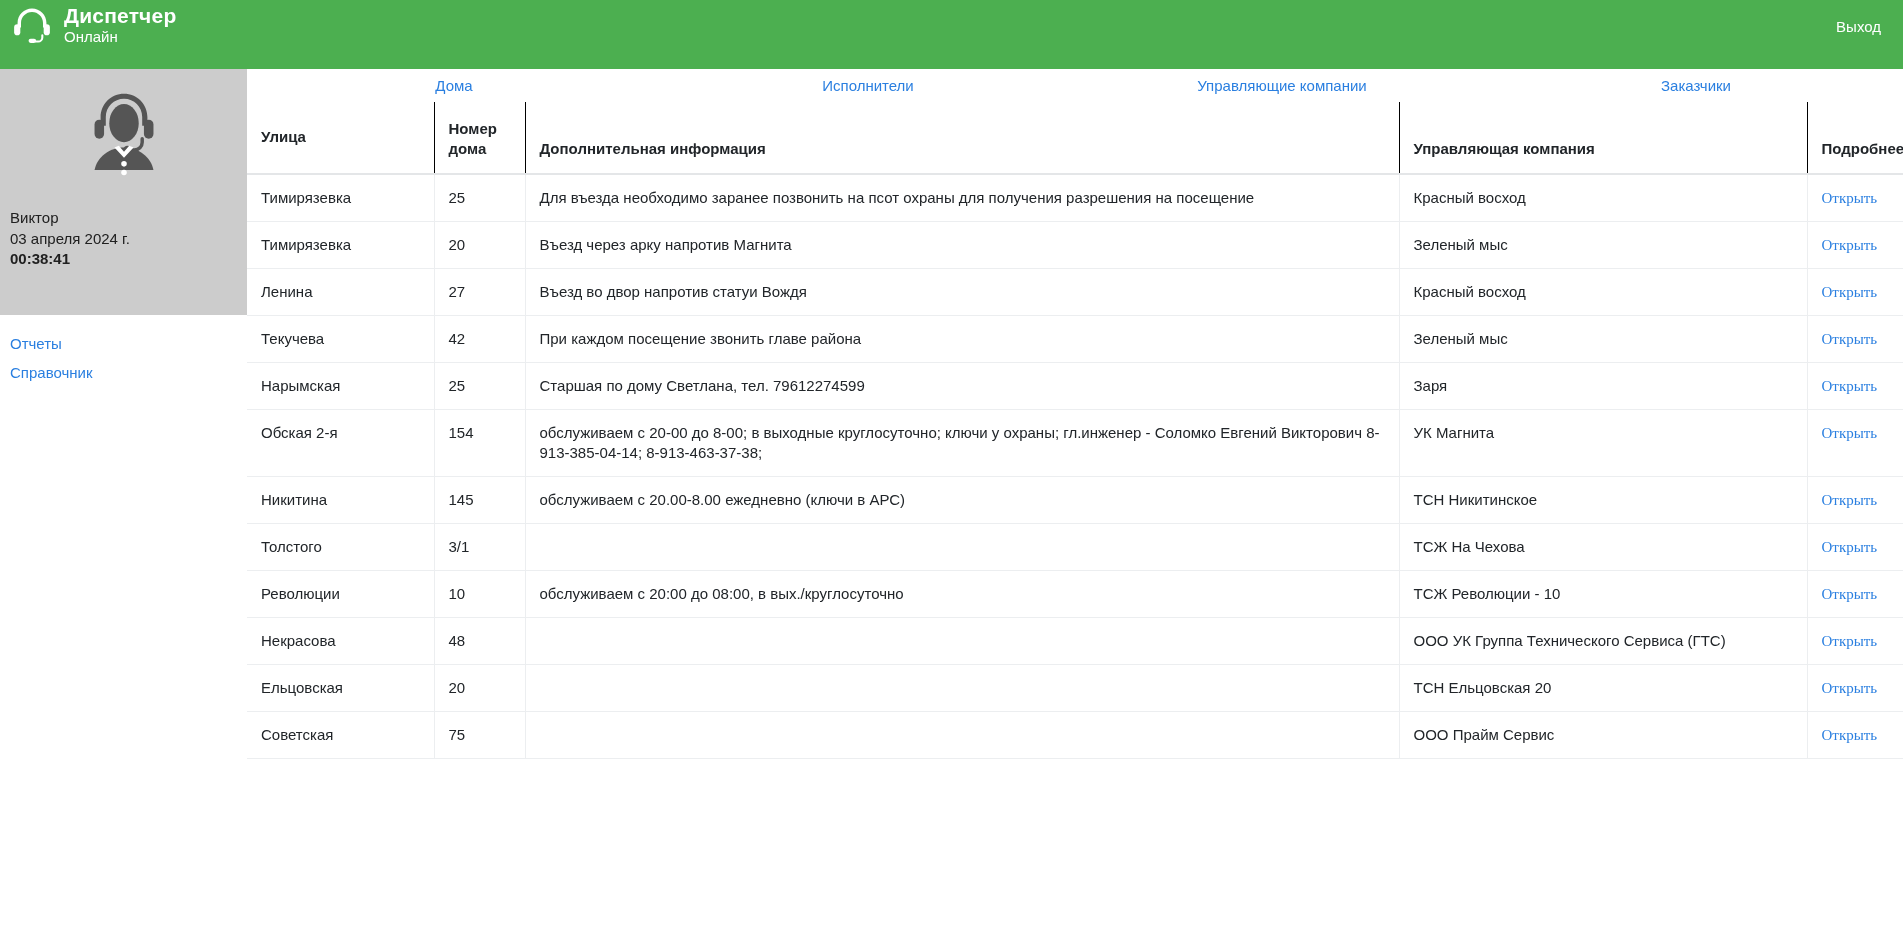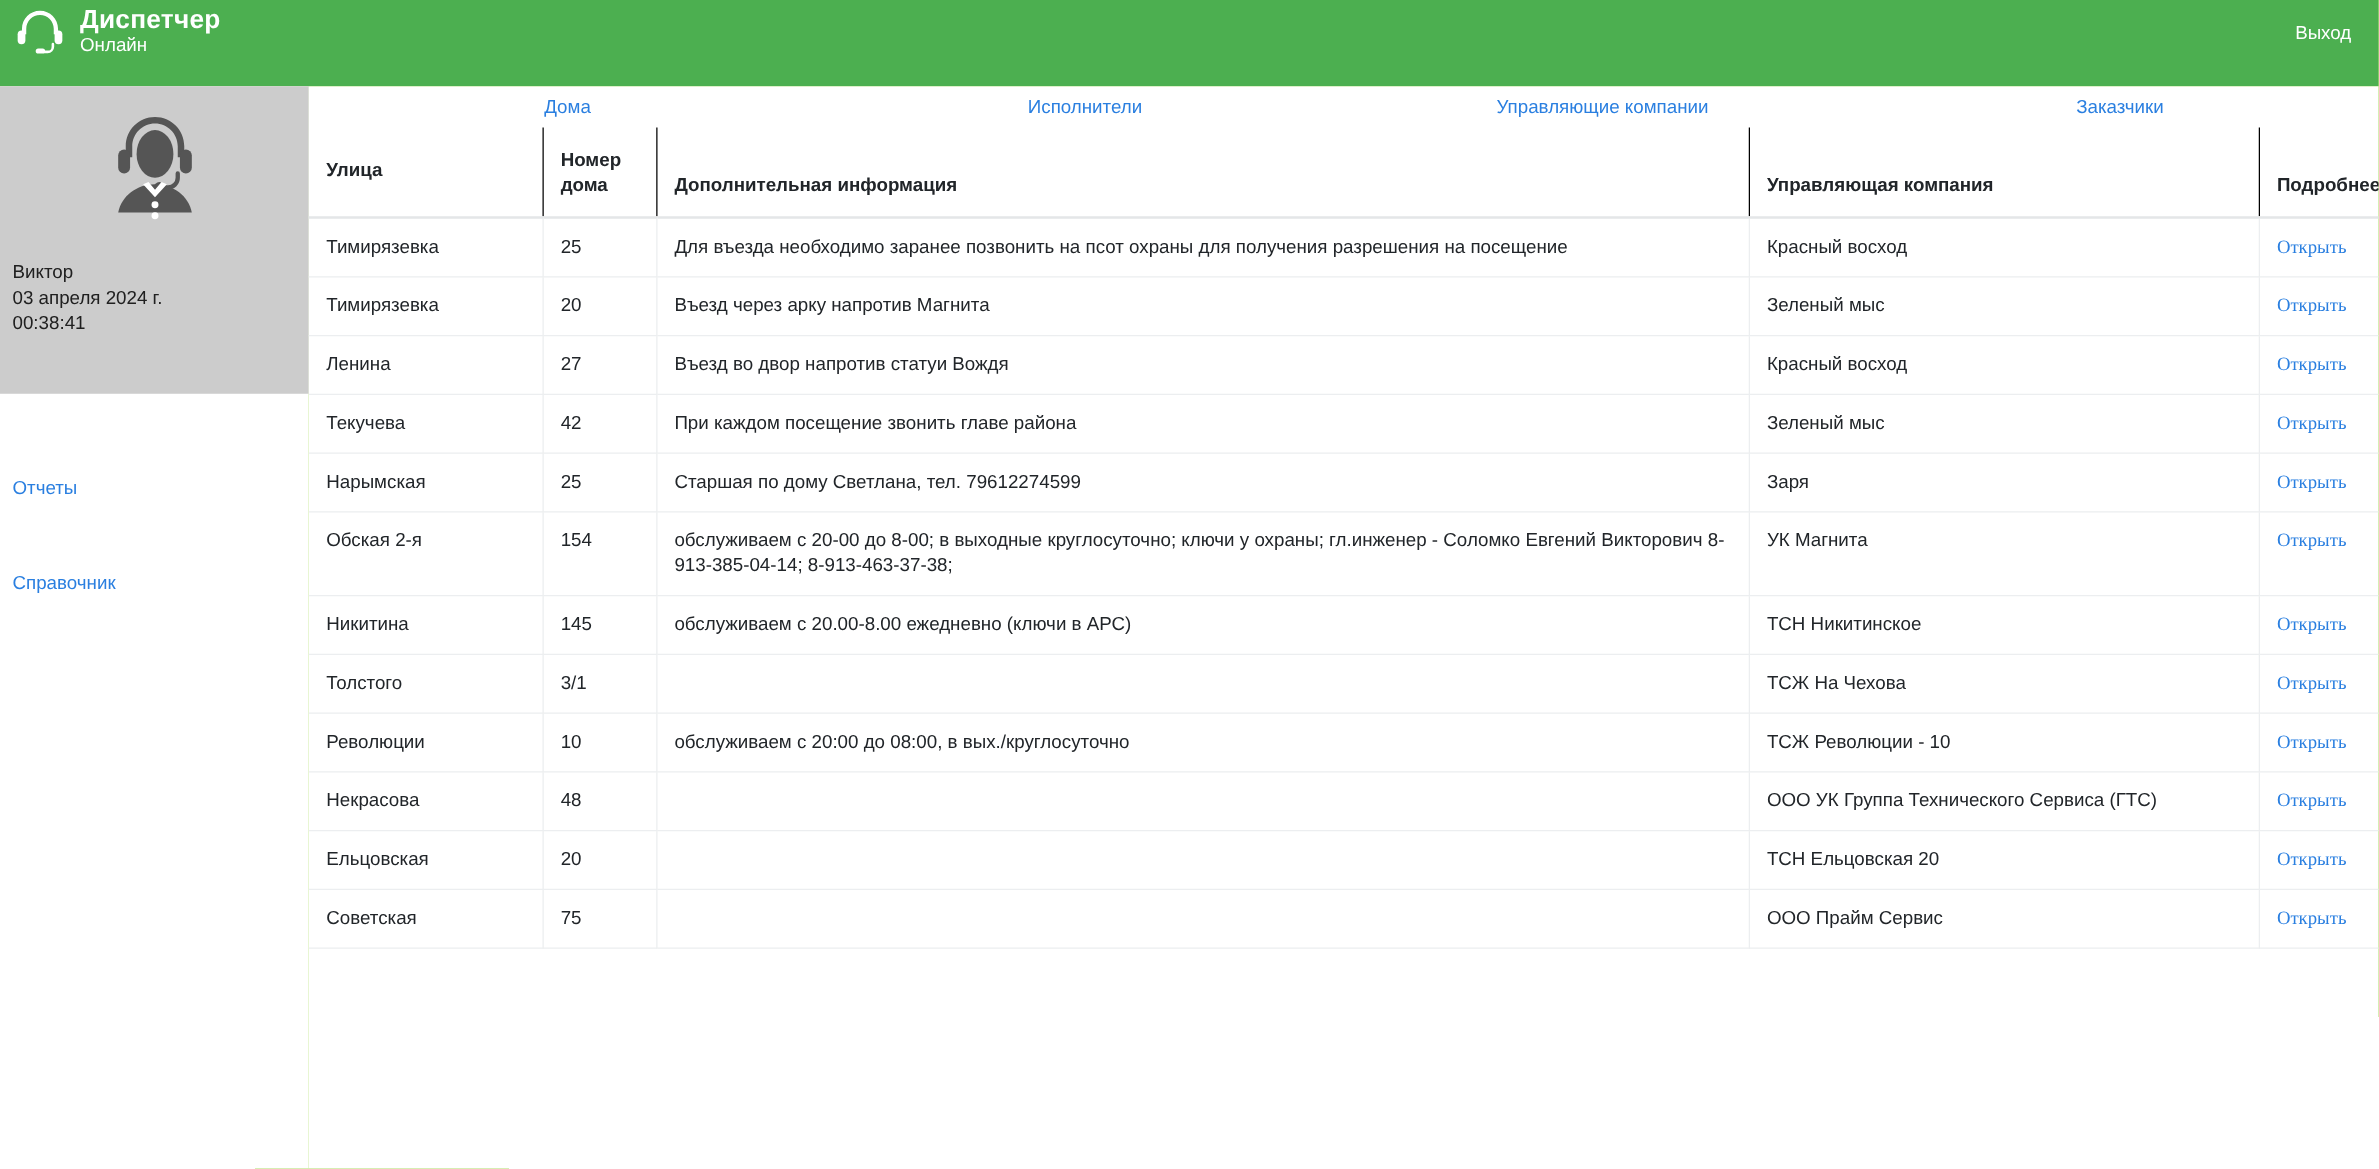--- a/index.html
+++ b/index.html
@@ -7,21 +7,21 @@
     margin: 0;
     padding: 0;
     background: #ffffff;
     font-family: "Liberation Sans", "DejaVu Sans", sans-serif;
   }
   #app {
     position: relative;
     width: 1903px;
     height: 935px;
     overflow: hidden;
-    background: #84cc16;
+    background: #a21caf;
   }
 
   
   .topbar {
     position: absolute;
     top: 0; left: 0;
     width: 1903px;
     height: 69px;
     background: #4caf50;
     box-sizing: border-box;
@@ -92,32 +92,31 @@
     left: 10px;
     top: 139px;
     color: #202020;
     font-size: 15px;
     line-height: 20.5px;
   }
   .profile-meta .op-name,
   .profile-meta .op-date { display: block; }
   .profile-meta .op-clock {
     display: block;
-    font-weight: normal;
+    font-weight: bold;
     font-size: 15px;
   }
   .side-links { padding-top: 14px; }
   .side-link {
     display: block;
     color: #2a7fe0;
     font-size: 15px;
     text-decoration: none;
     padding: 6px 0 6px 10px;
     cursor: pointer;
-    margin-top: 47px;
   }
 
   
   .content {
     position: absolute;
     left: 247px;
     top: 69px;
     width: 1656px;
     height: 866px;
     background: #ffffff;

